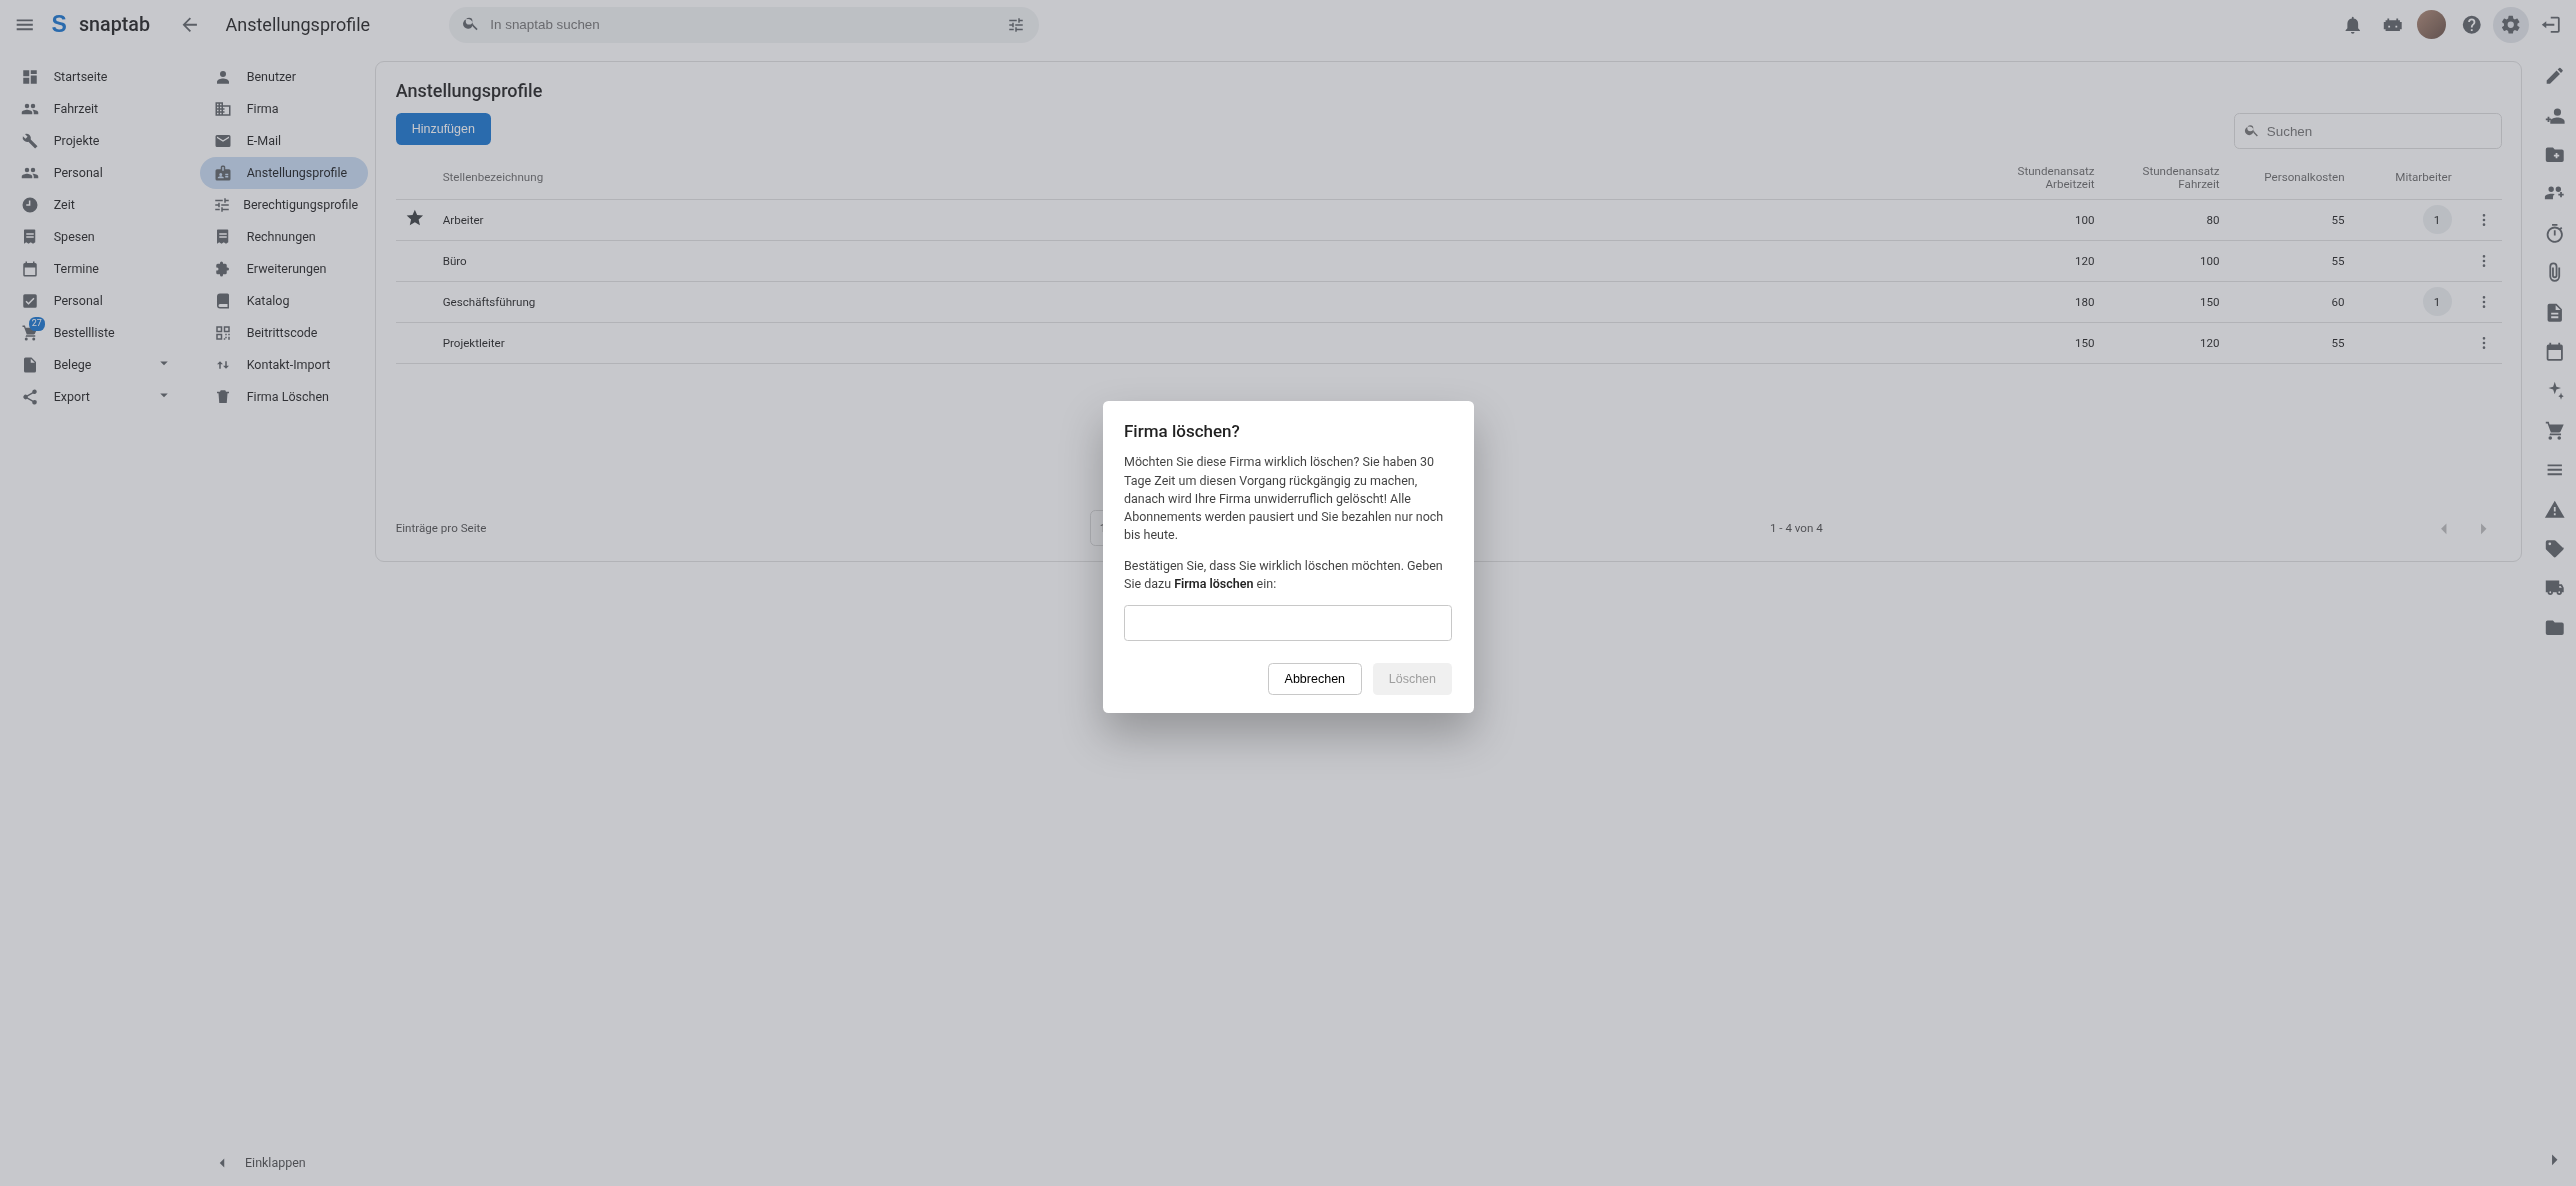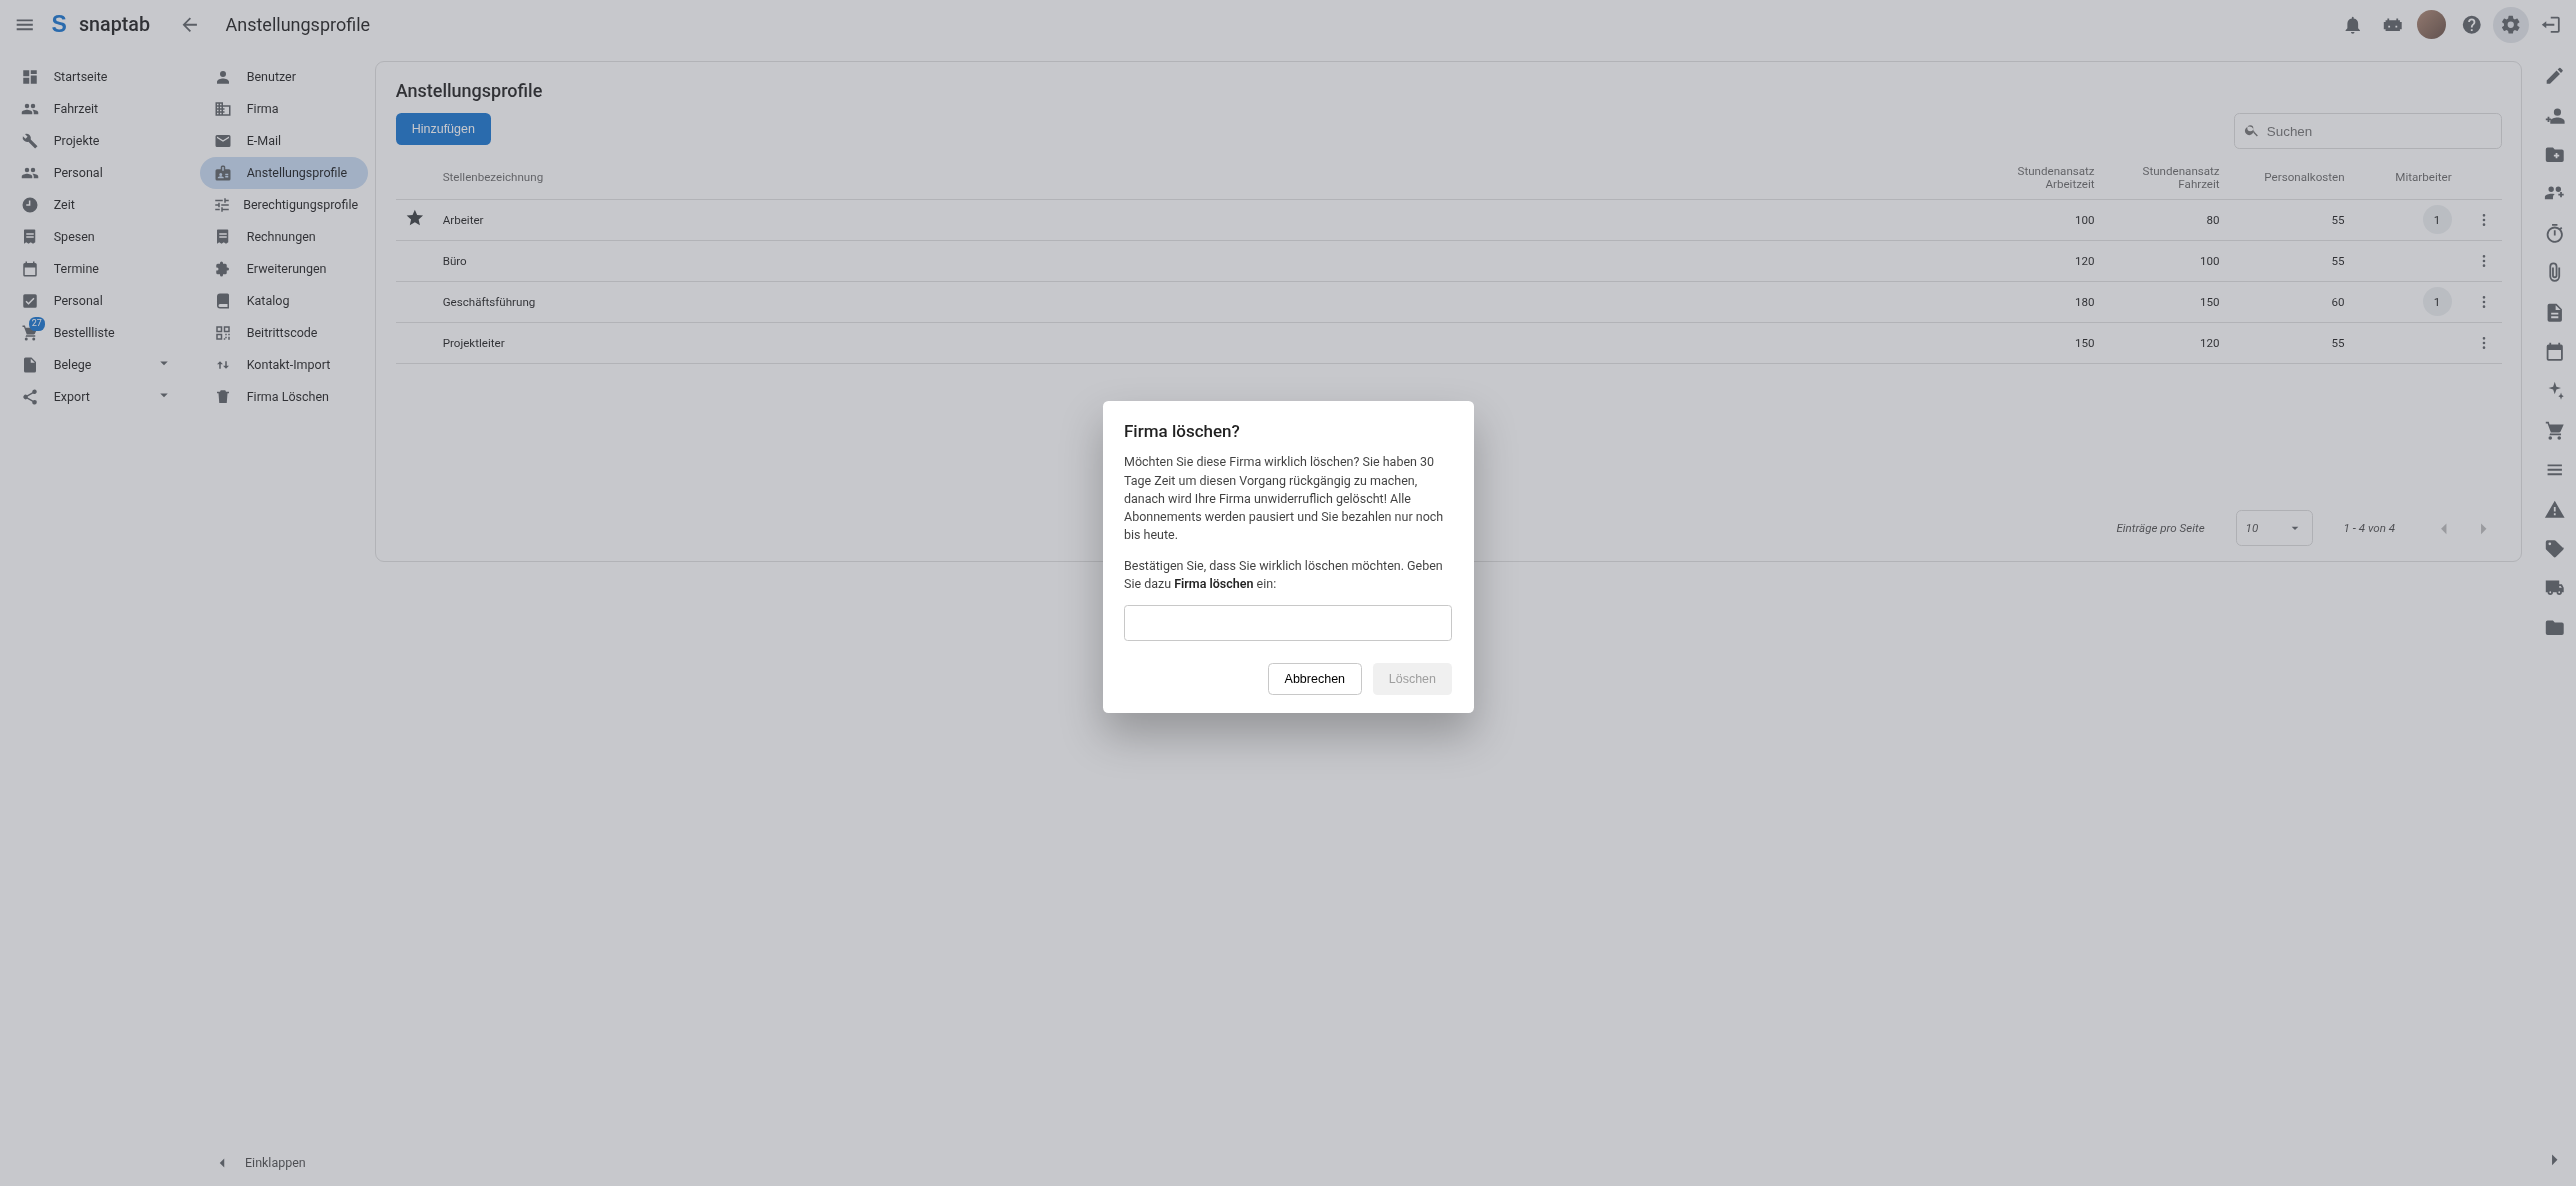--- a/index.html
+++ b/index.html
@@ -219,26 +219,25 @@
   width: 29px; height: 29px; border: none; background: none;
   border-radius: 50%; cursor: pointer;
   display: inline-flex; align-items: center; justify-content: center;
   color: #5f6368;
 }
 .row-menu-btn svg { width: 16px; height: 16px; fill: currentColor; }
 
 
 .paginator {
   margin-top: auto;
-  display: flex; align-items: center; justify-content: flex-end;
+  display: flex; align-items: center; justify-content: space-between;
   gap: 31px;
   padding-top: 21.5px;
   font-size: 11.6px;
   color: rgba(0,0,0,0.7);
-  font-style: italic;
 }
 .page-size {
   border: 0.9px solid #dcdcdc;
   border-radius: 5.4px;
   height: 36px; width: 77px;
   display: flex; align-items: center;
   padding: 0 9px;
   justify-content: space-between;
 }
 .page-size svg { width: 16px; height: 16px; fill: #5f6368; }
@@ -470,20 +469,31 @@
     <div class="brand-mark">S</div>
     <div class="brand-word">snaptab</div>
   </div>
   <button class="icon-btn">
       <svg viewBox="0 0 24 24">
         <use href="#i-back"></use>
       </svg>
     </button>
   <div class="page-title-top">Anstellungsprofile</div>
 
+  <div class="search-wrap">
+    <span><svg viewBox="0 0 24 24">
+          <use href="#i-search"></use>
+        </svg></span>
+    <input class="search-input" placeholder="In snaptab suchen" style="">
+    <button class="icon-btn">
+        <svg viewBox="0 0 24 24">
+          <use href="#i-tune"></use>
+        </svg>
+      </button>
+  </div>
 
   <div class="topbar-spacer"></div>
 
   <div class="topbar-right">
     <button class="icon-btn">
         <svg viewBox="0 0 24 24">
           <use href="#i-bell"></use>
         </svg>
       </button>
     <button class="icon-btn">

